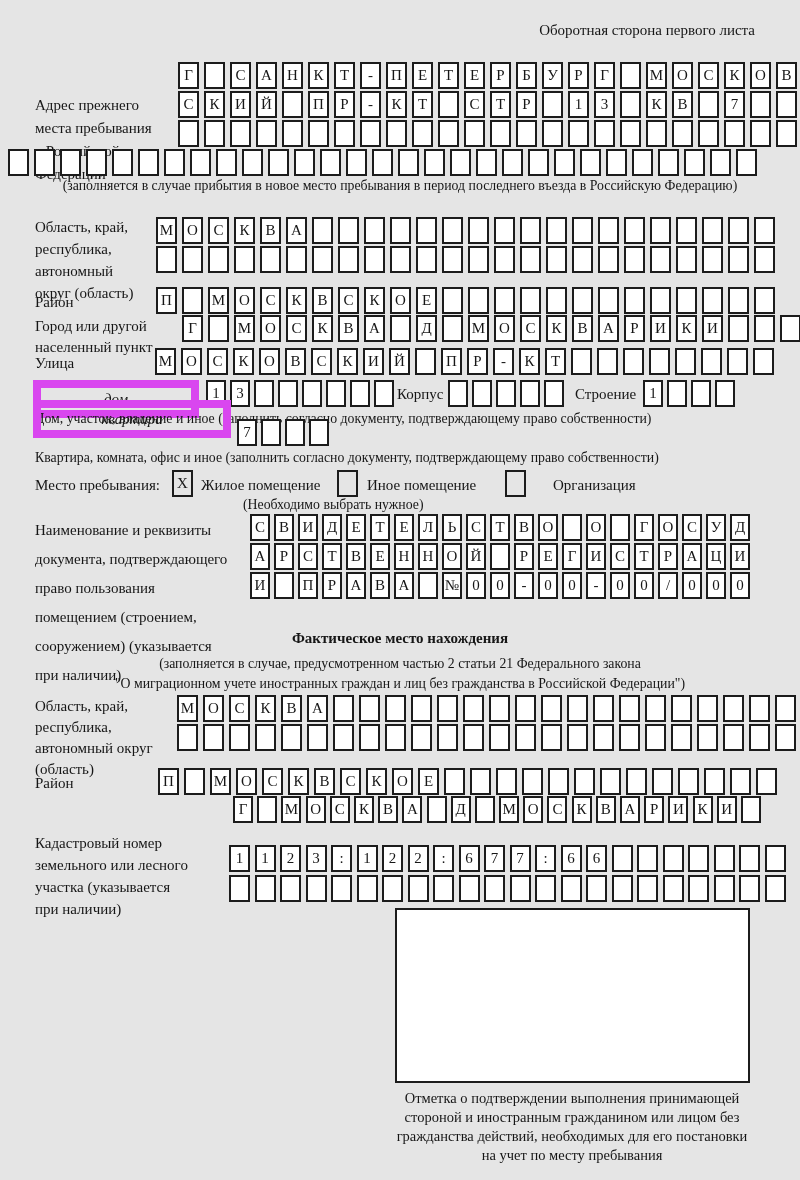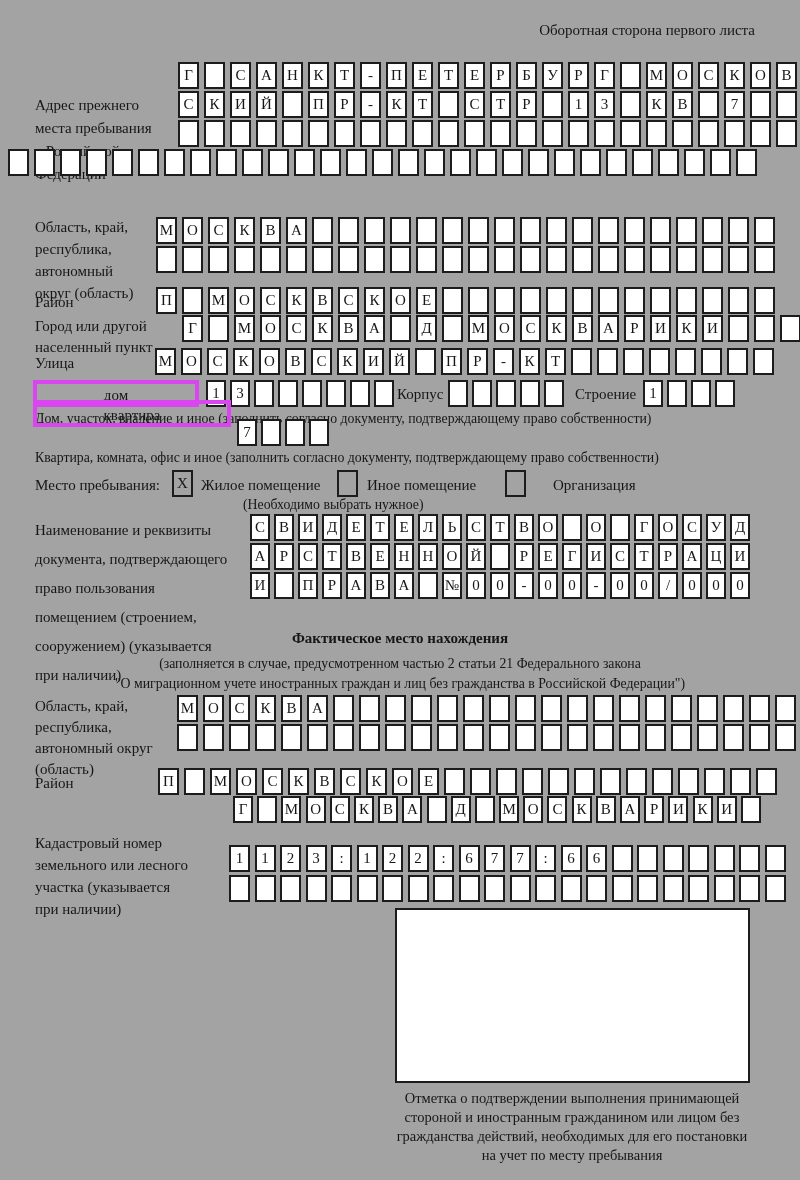--- a/index.html
+++ b/index.html
@@ -1,17 +1,17 @@
 <!DOCTYPE html>
 <html lang="ru"><head>
 <meta charset="utf-8">
 <style>
   html,body{margin:0;padding:0;background:#fff;}
   .page{
-    position:relative;width:800px;height:1180px;background:#a3a3a3;
+    position:relative;width:800px;height:1180px;background:#e5e5e5;
     font-family:"Liberation Serif","DejaVu Serif",serif;color:#161616;
     overflow:hidden;
   }
   .abs{position:absolute;}
   .lbl{font-size:15px;white-space:pre-line;line-height:22px;}
   .lh21{line-height:21px;} .lh23{line-height:23px;margin-top:32px;} .lh25{line-height:29px;}
   .caption{font-size:13.8px;}
   .center{left:0;width:800px;text-align:center;}
   .bold{font-weight:bold;}
   .row{position:absolute;display:flex;}
@@ -21,22 +21,22 @@
     font-size:15px;line-height:23px;overflow:hidden;
   }
   .g5{gap:5px;}
   .g4{gap:4px;}
   .gcity{gap:4.2px;}
   .gkad{gap:4.5px;}
   .c20 .cell{width:20px;}
   .c21 .cell{width:21px;}
   .mark{position:absolute;width:21px;height:27px;box-sizing:border-box;
     border:2px solid #1c1c1c;text-align:center;font-size:15px;line-height:23px;}
-  .lblbox{position:absolute;height:27px;box-sizing:border-box;
-    border:4px solid #d946ef;text-align:center;font-size:15px;line-height:23px;}
+  .lblbox{position:absolute;height:38px;box-sizing:border-box;
+    border:8px solid #d946ef;text-align:center;font-size:15px;line-height:23px;font-style:italic;}
   .stamp{position:absolute;box-sizing:border-box;border:2px solid #1c1c1c;background:#fff;}
 </style>
 </head>
 <body>
 
 <div class="page">
 
   <div class="abs" style="top:22px;right:45px;font-size:15px;">Оборотная сторона первого листа</div>
 
   <div class="abs lbl lh23" style="left:35px;top:62px;">Адрес прежнего
@@ -145,20 +145,21 @@
       <span class="cell"></span>
       <span class="cell"></span>
       <span class="cell"></span>
       <span class="cell"></span>
       <span class="cell"></span>
       <span class="cell"></span>
       <span class="cell"></span>
       <span class="cell"></span>
       <span class="cell"></span>
     </div>
+  <div class="abs caption center" style="top:178px;">(заполняется в случае прибытия в новое место пребывания в период последнего въезда в Российскую Федерацию)</div>
 
 
   <div class="abs lbl" style="left:35px;top:216px;">Область, край,
 республика,
 автономный
 округ (область)</div>
   <div class="row g5 c21" style="left:156px;top:217px;">
       <span class="cell">М</span>
       <span class="cell">О</span>
       <span class="cell">С</span>

